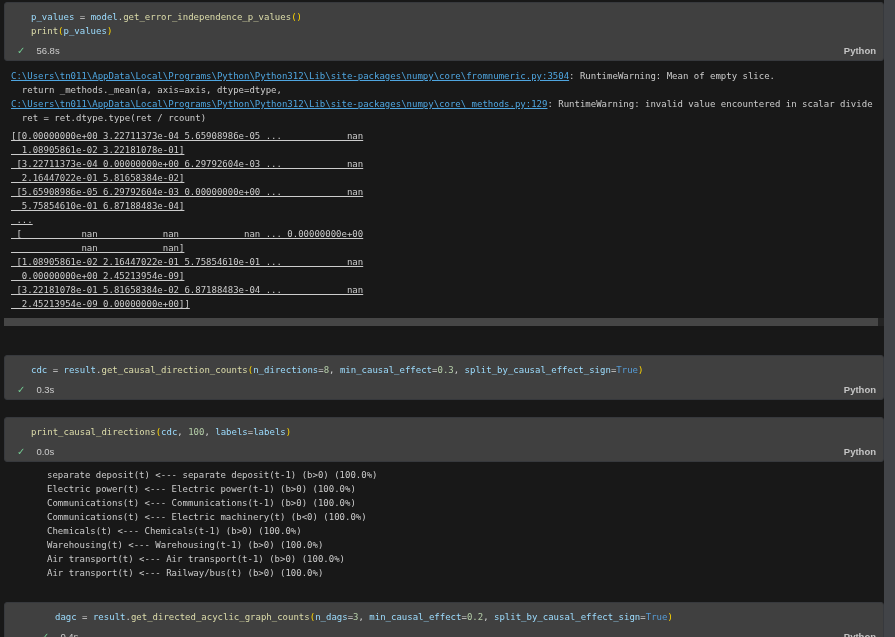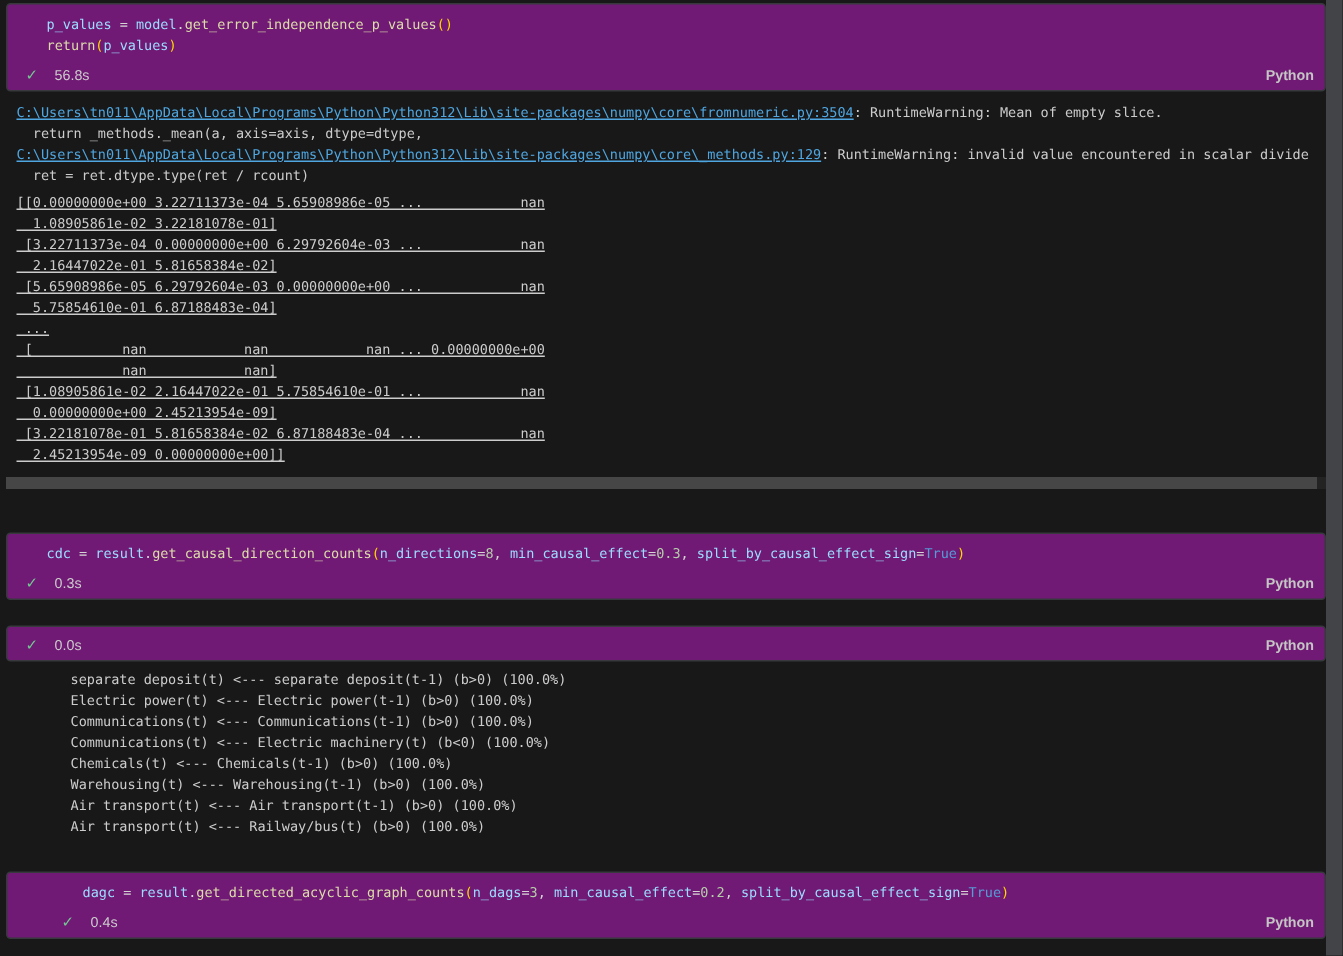--- a/index.html
+++ b/index.html
@@ -9,21 +9,21 @@
     font-family:"DejaVu Sans Mono","Liberation Mono",monospace;
     overflow:hidden;
     position:relative;
   }
   .content { width:884px; overflow:hidden; }
 
   
   .cell {
     margin-left:4px;
     width:880px;
-    background:#701a75;
+    background:#404040;
     border:1px solid #37393d;
     border-radius:3px;
   }
   .code { padding:7px 8px 0 26px; cursor:text; }
   .cl { height:14px; line-height:14px; font-size:9px; white-space:pre; color:#d4d4d4; }
   .tk-v { color:#9CDCFE; }
   .tk-f { color:#DCDCAA; }
   .tk-n { color:#B5CEA8; }
   .tk-k { color:#569CD6; }
   .tk-p { color:#D4D4D4; }
@@ -71,21 +71,21 @@
   [data-name="causal-directions-output"]{ margin-top:6px;margin-left:36px; }
   [data-name="cell-dagc"]            { margin-top:22px;padding-left:24px; }
 </style>
 </head>
 <body>
 
 <div class="content" id="notebook" data-name="notebook-editor">
     <div class="cell" data-name="cell-p-values">
       <div class="code" data-name="code-editor">
         <div class="cl" data-name="code-line"><span class="tk-v">p_values</span><span class="tk-p"> = </span><span class="tk-v">model</span><span class="tk-p">.</span><span class="tk-f">get_error_independence_p_values</span><span class="tk-b">()</span></div>
-        <div class="cl" data-name="code-line"><span class="tk-f">return</span><span class="tk-b">(</span><span class="tk-v">p_values</span><span class="tk-b">)</span></div>
+        <div class="cl" data-name="code-line"><span class="tk-f">print</span><span class="tk-b">(</span><span class="tk-v">p_values</span><span class="tk-b">)</span></div>
       </div>
       <div class="statusbar" data-name="cell-status-bar">
         <span class="check" data-name="success-check-icon">✓</span>
         <span class="time" data-name="execution-time">56.8s</span>
         <span class="spacer"></span>
         <span class="lang" data-name="language-label">Python</span>
       </div>
     </div>
     <div class="output" data-name="stderr-output"><div class="ol" data-name="output-line"><span class="link" data-name="file-link">C:\Users\tn011\AppData\Local\Programs\Python\Python312\Lib\site-packages\numpy\core\fromnumeric.py:3504</span><span>: RuntimeWarning: Mean of empty slice.</span></div><div class="ol" data-name="output-line"><span>  return _methods._mean(a, axis=axis, dtype=dtype,</span></div><div class="ol" data-name="output-line"><span class="link" data-name="file-link">C:\Users\tn011\AppData\Local\Programs\Python\Python312\Lib\site-packages\numpy\core\_methods.py:129</span><span>: RuntimeWarning: invalid value encountered in scalar divide</span></div><div class="ol" data-name="output-line"><span>  ret = ret.dtype.type(ret / rcount)</span></div></div>
     <div class="output" data-name="matrix-output"><div class="ol" data-name="output-line">[[0.00000000e+00 3.22711373e-04 5.65908986e-05 ...            nan</div><div class="ol" data-name="output-line">  1.08905861e-02 3.22181078e-01]</div><div class="ol" data-name="output-line"> [3.22711373e-04 0.00000000e+00 6.29792604e-03 ...            nan</div><div class="ol" data-name="output-line">  2.16447022e-01 5.81658384e-02]</div><div class="ol" data-name="output-line"> [5.65908986e-05 6.29792604e-03 0.00000000e+00 ...            nan</div><div class="ol" data-name="output-line">  5.75854610e-01 6.87188483e-04]</div><div class="ol" data-name="output-line"> ...</div><div class="ol" data-name="output-line"> [           nan            nan            nan ... 0.00000000e+00</div><div class="ol" data-name="output-line">             nan            nan]</div><div class="ol" data-name="output-line"> [1.08905861e-02 2.16447022e-01 5.75854610e-01 ...            nan</div><div class="ol" data-name="output-line">  0.00000000e+00 2.45213954e-09]</div><div class="ol" data-name="output-line"> [3.22181078e-01 5.81658384e-02 6.87188483e-04 ...            nan</div><div class="ol" data-name="output-line">  2.45213954e-09 0.00000000e+00]]</div></div>
@@ -97,20 +97,23 @@
         <div class="cl" data-name="code-line"><span class="tk-v">cdc</span><span class="tk-p"> = </span><span class="tk-v">result</span><span class="tk-p">.</span><span class="tk-f">get_causal_direction_counts</span><span class="tk-b">(</span><span class="tk-v">n_directions</span><span class="tk-p">=</span><span class="tk-n">8</span><span class="tk-p">, </span><span class="tk-v">min_causal_effect</span><span class="tk-p">=</span><span class="tk-n">0.3</span><span class="tk-p">, </span><span class="tk-v">split_by_causal_effect_sign</span><span class="tk-p">=</span><span class="tk-k">True</span><span class="tk-b">)</span></div>
       </div>
       <div class="statusbar" data-name="cell-status-bar">
         <span class="check" data-name="success-check-icon">✓</span>
         <span class="time" data-name="execution-time">0.3s</span>
         <span class="spacer"></span>
         <span class="lang" data-name="language-label">Python</span>
       </div>
     </div>
     <div class="cell" data-name="cell-print-directions">
+      <div class="code" data-name="code-editor">
+        <div class="cl" data-name="code-line"><span class="tk-f">print_causal_directions</span><span class="tk-b">(</span><span class="tk-v">cdc</span><span class="tk-p">, </span><span class="tk-n">100</span><span class="tk-p">, </span><span class="tk-v">labels</span><span class="tk-p">=</span><span class="tk-v">labels</span><span class="tk-b">)</span></div>
+      </div>
       <div class="statusbar" data-name="cell-status-bar">
         <span class="check" data-name="success-check-icon">✓</span>
         <span class="time" data-name="execution-time">0.0s</span>
         <span class="spacer"></span>
         <span class="lang" data-name="language-label">Python</span>
       </div>
     </div>
     <div class="output" data-name="causal-directions-output"><div class="ol" data-name="output-line">separate deposit(t) &lt;--- separate deposit(t-1) (b&gt;0) (100.0%)</div><div class="ol" data-name="output-line">Electric power(t) &lt;--- Electric power(t-1) (b&gt;0) (100.0%)</div><div class="ol" data-name="output-line">Communications(t) &lt;--- Communications(t-1) (b&gt;0) (100.0%)</div><div class="ol" data-name="output-line">Communications(t) &lt;--- Electric machinery(t) (b&lt;0) (100.0%)</div><div class="ol" data-name="output-line">Chemicals(t) &lt;--- Chemicals(t-1) (b&gt;0) (100.0%)</div><div class="ol" data-name="output-line">Warehousing(t) &lt;--- Warehousing(t-1) (b&gt;0) (100.0%)</div><div class="ol" data-name="output-line">Air transport(t) &lt;--- Air transport(t-1) (b&gt;0) (100.0%)</div><div class="ol" data-name="output-line">Air transport(t) &lt;--- Railway/bus(t) (b&gt;0) (100.0%)</div></div>
     <div class="cell" data-name="cell-dagc">
       <div class="code" data-name="code-editor">

